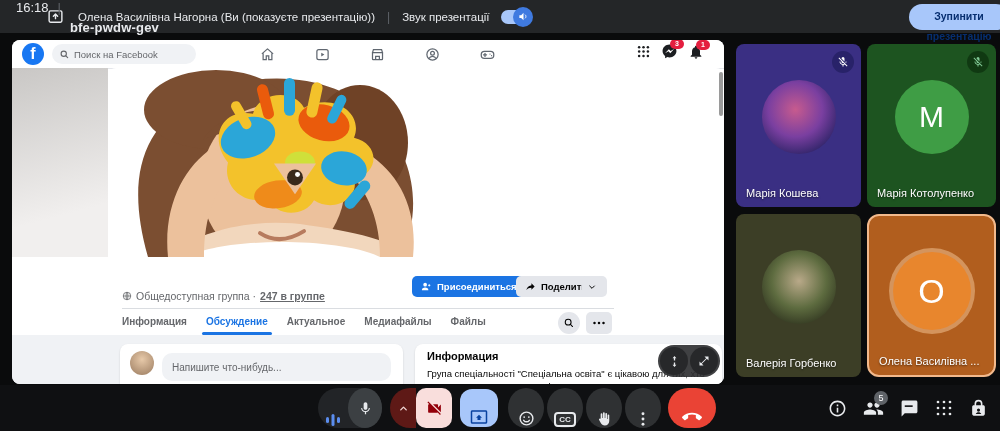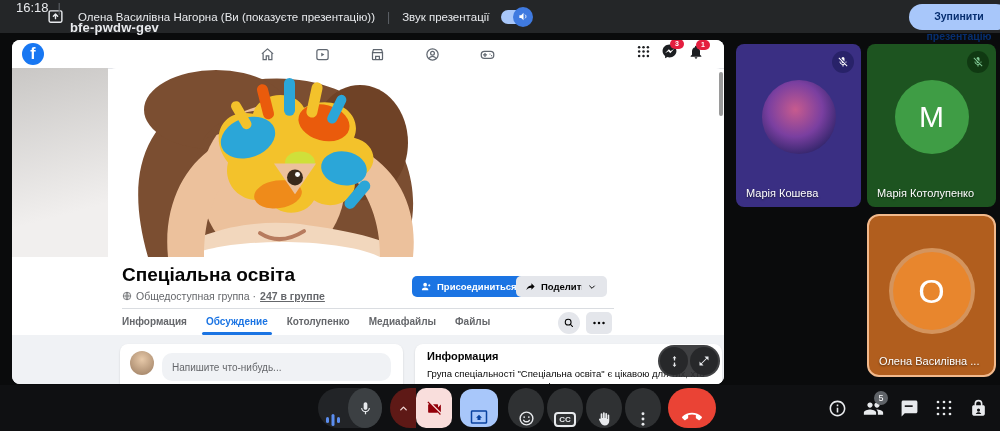--- a/index.html
+++ b/index.html
@@ -120,20 +120,27 @@
           </svg>
       </span>
     </span>
     <button class="stop-btn">Зупинити презентацію</button>
   </div>
 
   <div class="ab fb-page">
 
     <div class="fb-header">
       <div class="fb-logo">f</div>
+      <div class="fb-search">
+        <svg width="9" height="9" viewBox="0 0 24 24" fill="none" stroke="#65676b" stroke-width="3">
+            <circle cx="10" cy="10" r="7"></circle>
+            <path d="m15.5 15.5 5 5" stroke-linecap="round"></path>
+          </svg>
+        <span>Поиск на Facebook</span>
+      </div>
       <div class="fb-nav">
         <span class="navi">
             <svg width="15" height="15" viewBox="0 0 24 24" fill="none" stroke="#606770" stroke-width="2">
               <path d="M3 11 12 3l9 8" stroke-linejoin="round"></path>
               <path d="M5 10v10h5v-6h4v6h5V10"></path>
             </svg>
           </span>
         <span class="navi">
             <svg width="15" height="15" viewBox="0 0 24 24" fill="none" stroke="#606770" stroke-width="2">
               <rect x="3" y="4" width="18" height="16" rx="3"></rect>
@@ -216,21 +223,20 @@
         <path d="M152 166 Q 172 179 196 164" stroke="#b77b5e" stroke-width="4" fill="none" stroke-linecap="round"></path>
         <rect x="176" y="10" width="11" height="38" rx="5.5" fill="#2ba6d8"></rect>
         <rect x="152" y="16" width="11" height="36" rx="5.5" fill="#ea5b0c" transform="rotate(-14 157 34)"></rect>
         <rect x="201" y="14" width="11" height="36" rx="5.5" fill="#f3c22b" transform="rotate(12 206 32)"></rect>
         <rect x="128" y="32" width="10" height="31" rx="5" fill="#f3c22b" transform="rotate(-30 133 47)"></rect>
         <rect x="224" y="26" width="10" height="31" rx="5" fill="#2ba6d8" transform="rotate(26 229 41)"></rect>
         <rect x="244" y="110" width="11" height="34" rx="5.5" fill="#2ba6d8" transform="rotate(40 249 127)"></rect>
       </svg>
     </div>
 
-    <div class="grp-title">Спеціальна освіта</div>
     <div class="grp-meta">
       <svg width="10" height="10" viewBox="0 0 24 24" fill="none" stroke="#65676b" stroke-width="2">
           <circle cx="12" cy="12" r="9"></circle>
           <path d="M3 12h18M12 3c3 3 3 15 0 18-3-3-3-15 0-18z"></path>
         </svg>
       <span>Общедоступная группа ·</span>
       <b>247 в группе</b>
     </div>
     <button class="btn-join">
       <svg width="11" height="11" viewBox="0 0 24 24" fill="#fff">
@@ -249,21 +255,21 @@
     <button class="btn-chev">
       <svg width="10" height="10" viewBox="0 0 24 24" fill="none" stroke="#050505" stroke-width="3">
           <path d="m5 9 7 7 7-7" stroke-linecap="round" stroke-linejoin="round"></path>
         </svg>
     </button>
 
     <div class="fb-divider"></div>
     <div class="fb-tabs">
       <span class="fb-tab">Информация</span>
       <span class="fb-tab active">Обсуждение</span>
-      <span class="fb-tab">Котолупенко</span>
+      <span class="fb-tab">Актуальное</span>
       <span class="fb-tab">Медиафайлы</span>
       <span class="fb-tab">Файлы</span>
     </div>
     <button class="tab-search">
       <svg width="10" height="10" viewBox="0 0 24 24" fill="none" stroke="#050505" stroke-width="2.5">
           <circle cx="10" cy="10" r="7"></circle>
           <path d="m15.5 15.5 5 5" stroke-linecap="round"></path>
         </svg>
     </button>
     <button class="tab-more">
@@ -313,20 +319,24 @@
   <div class="ab tile t2">
     <span class="tile-avatar">M</span>
     <span class="mute-badge">
       <svg width="12" height="12" viewBox="0 0 24 24" fill="currentColor">
           <path d="M15 11V5a3 3 0 0 0-6 0v.2l6 6zM19 11h-1.7c0 .7-.16 1.4-.43 2l1.23 1.3c.57-1 .9-2.1.9-3.3zM4.3 3 3 4.3l6 6V11a3 3 0 0 0 3.6 2.9l1.7 1.7a5.2 5.2 0 0 1-2.3.5c-2.8 0-5.3-2.1-5.3-5.1H5c0 3.4 2.7 6.2 6 6.7V21h2v-3.3c.9-.1 1.8-.4 2.5-.9L19.7 21 21 19.7 4.3 3z"></path>
         </svg>
     </span>
     <span class="tile-name">Марія Котолупенко</span>
   </div>
 
+  <div class="ab tile t3">
+    <span class="tile-avatar"></span>
+    <span class="tile-name">Валерія Горбенко</span>
+  </div>
 
   <div class="ab tile t4">
     <span class="tile-avatar">O</span>
     <span class="tile-name">Олена Василівна ...</span>
   </div>
 
   <div class="ab bottombar"></div>
 
   <div class="meet-left">
     <span>16:18</span>

